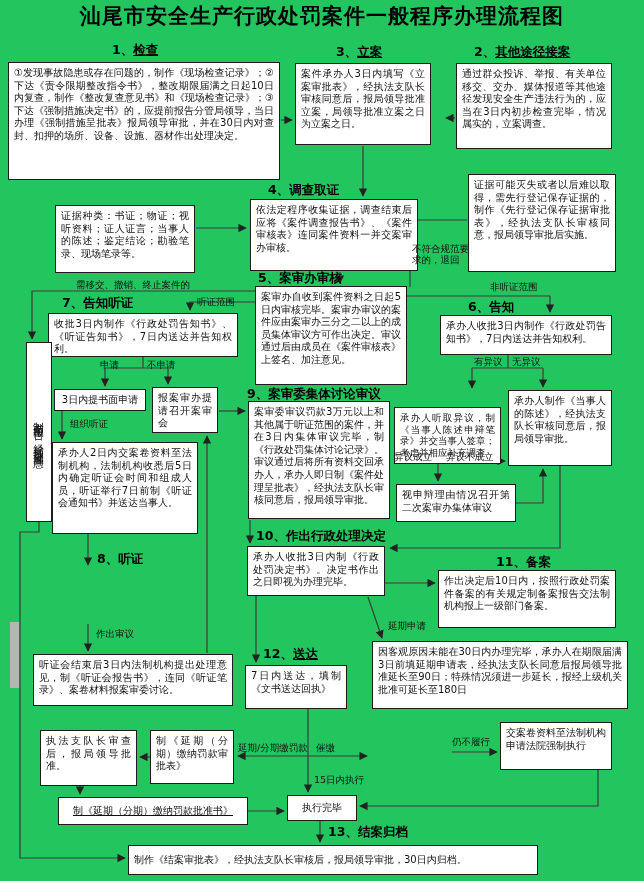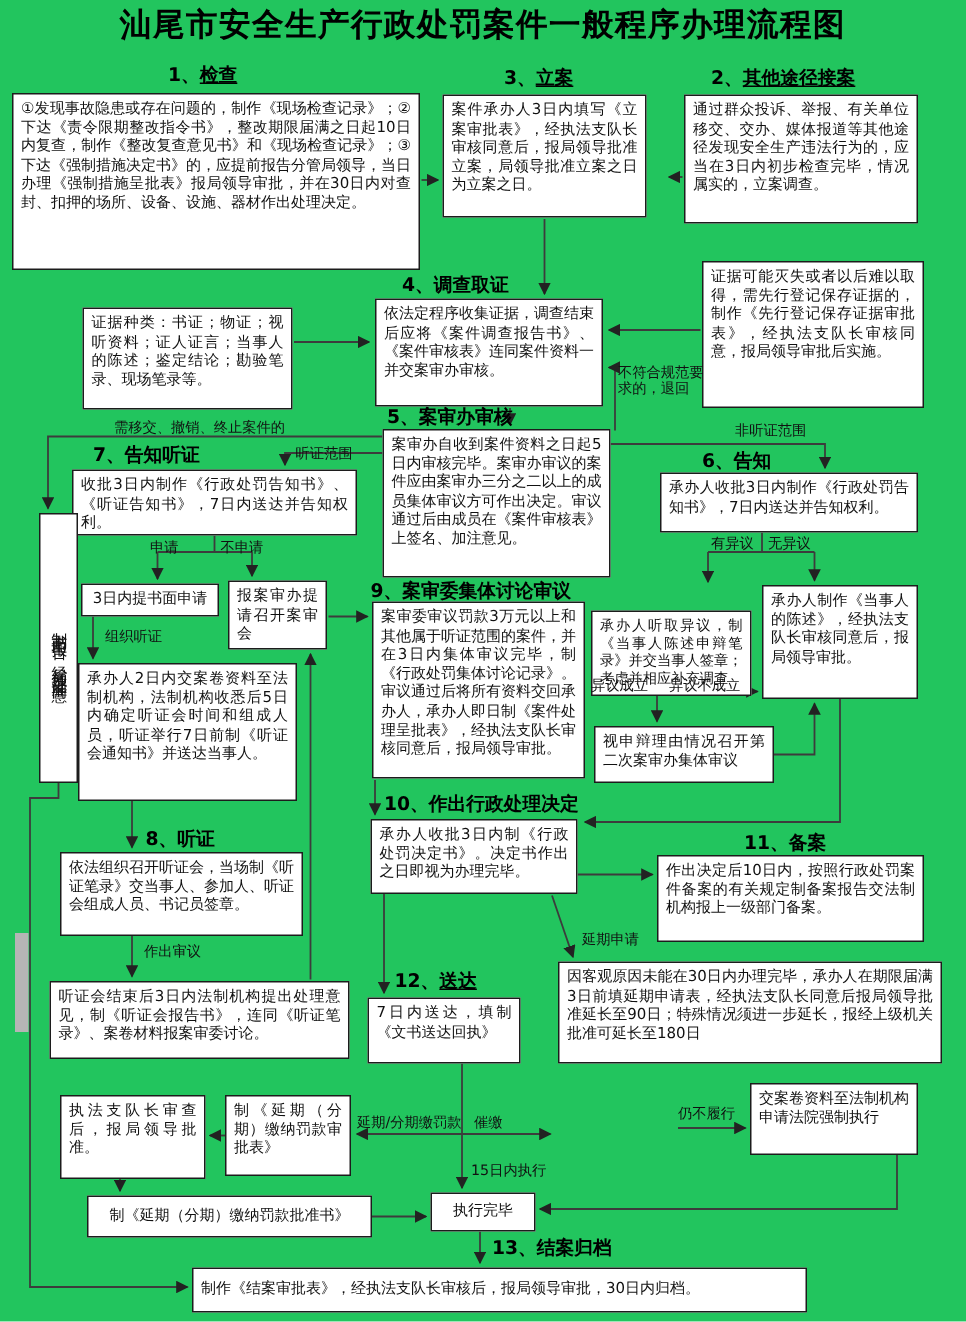--- a/index.html
+++ b/index.html
@@ -94,43 +94,42 @@
   <div class="hd" style="left:97px;top:551px;"><span>8、</span><span>听证</span></div>
   <div class="hd" style="left:256px;top:528px;"><span>10、</span><span>作出行政处理决定</span></div>
   <div class="hd" style="left:496px;top:554px;"><span>11、</span><span>备案</span></div>
   <div class="hd" style="left:263px;top:646px;"><span>12、</span><span class="u">送达</span></div>
   <div class="hd" style="left:328px;top:824px;"><span>13、</span><span>结案归档</span></div>
 
   <div class="bx" style="left:8px;top:62px;width:272px;height:118px;">①发现事故隐患或存在问题的，制作《现场检查记录》；②下达《责令限期整改指令书》，整改期限届满之日起10日内复查，制作《整改复查意见书》和《现场检查记录》；③下达《强制措施决定书》的，应提前报告分管局领导，当日办理《强制措施呈批表》报局领导审批，并在30日内对查封、扣押的场所、设备、设施、器材作出处理决定。</div>
   <div class="bx" style="left:295px;top:63px;width:136px;height:82px;">案件承办人3日内填写《立案审批表》，经执法支队长审核同意后，报局领导批准立案，局领导批准立案之日为立案之日。</div>
   <div class="bx" style="left:456px;top:63px;width:156px;height:86px;">通过群众投诉、举报、有关单位移交、交办、媒体报道等其他途径发现安全生产违法行为的，应当在3日内初步检查完毕，情况属实的，立案调查。</div>
   <div class="bx" style="left:55px;top:205px;width:140px;height:68px;">证据种类：书证；物证；视听资料；证人证言；当事人的陈述；鉴定结论；勘验笔录、现场笔录等。</div>
-  <div class="bx" style="left:250px;top:199px;width:152px;height:72px;">依法定程序收集证据，调查结束后应将《案件调查报告书》、《案件审核表》连同案件资料一并交案审办审核。</div>
+  <div class="bx" style="left:250px;top:199px;width:168px;height:72px;">依法定程序收集证据，调查结束后应将《案件调查报告书》、《案件审核表》连同案件资料一并交案审办审核。</div>
   <div class="bx" style="left:468px;top:174px;width:148px;height:98px;">证据可能灭失或者以后难以取得，需先行登记保存证据的，制作《先行登记保存证据审批表》，经执法支队长审核同意，报局领导审批后实施。</div>
   <div class="bx" style="left:255px;top:286px;width:152px;height:99px;">案审办自收到案件资料之日起5日内审核完毕。案审办审议的案件应由案审办三分之二以上的成员集体审议方可作出决定。审议通过后由成员在《案件审核表》上签名、加注意见。</div>
   <div class="bx" style="left:48px;top:313px;width:190px;height:44px;">收批3日内制作《行政处罚告知书》、《听证告知书》，7日内送达并告知权利。</div>
   <div class="bx" style="left:440px;top:315px;width:172px;height:40px;">承办人收批3日内制作《行政处罚告知书》，7日内送达并告知权利。</div>
   <div class="vbx" style="left:26px;top:342px;width:26px;height:180px;">制书面报告，经局领导批准同意</div>
   <div class="bx ctr" style="left:54px;top:389px;width:92px;height:22px;">3日内提书面申请</div>
   <div class="bx" style="left:152px;top:387px;width:66px;height:46px;font-family:Liberation Serif, serif;">报案审办提请召开案审会</div>
   <div class="bx" style="left:52px;top:442px;width:146px;height:92px;">承办人2日内交案卷资料至法制机构，法制机构收悉后5日内确定听证会时间和组成人员，听证举行7日前制《听证会通知书》并送达当事人。</div>
   <div class="bx" style="left:248px;top:401px;width:142px;height:118px;">案审委审议罚款3万元以上和其他属于听证范围的案件，并在3日内集体审议完毕，制《行政处罚集体讨论记录》。审议通过后将所有资料交回承办人，承办人即日制《案件处理呈批表》，经执法支队长审核同意后，报局领导审批。</div>
   <div class="bx sm" style="left:394px;top:391px;width:107px;height:57px;">承办人听取异议，制《当事人陈述申辩笔录》并交当事人签章；考虑并相应补充调查</div>
   <div class="bx" style="left:508px;top:390px;width:104px;height:76px;">承办人制作《当事人的陈述》，经执法支队长审核同意后，报局领导审批。</div>
   <div class="bx" style="left:396px;top:484px;width:120px;height:38px;">视申辩理由情况召开第二次案审办集体审议</div>
   <div class="bx" style="left:247px;top:546px;width:138px;height:50px;">承办人收批3日内制《行政处罚决定书》。决定书作出之日即视为办理完毕。</div>
   <div class="bx" style="left:438px;top:570px;width:178px;height:58px;">作出决定后10日内，按照行政处罚案件备案的有关规定制备案报告交法制机构报上一级部门备案。</div>
-  <div class="bx" style="left:40px;top:568px;width:162px;height:56px;">依法组织召开听证会，当场制《听证笔录》交当事人、参加人、听证会组成人员、书记员签章。</div>
   <div class="bx" style="left:33px;top:654px;width:200px;height:52px;">听证会结束后3日内法制机构提出处理意见，制《听证会报告书》，连同《听证笔录》、案卷材料报案审委讨论。</div>
   <div class="bx" style="left:372px;top:641px;width:256px;height:68px;">因客观原因未能在30日内办理完毕，承办人在期限届满3日前填延期申请表，经执法支队长同意后报局领导批准延长至90日；特殊情况须进一步延长，报经上级机关批准可延长至180日</div>
   <div class="bx" style="left:245px;top:665px;width:102px;height:44px;">7日内送达，填制《文书送达回执》</div>
   <div class="bx" style="left:40px;top:730px;width:97px;height:56px;">执法支队长审查后，报局领导批准。</div>
   <div class="bx" style="left:150px;top:730px;width:84px;height:54px;">制《延期（分期）缴纳罚款审批表》</div>
   <div class="bx" style="left:500px;top:722px;width:112px;height:48px;">交案卷资料至法制机构申请法院强制执行</div>
-  <div class="bx ctr" style="left:58px;top:797px;width:190px;height:28px;">制《延期（分期）缴纳罚款批准书》</div>
+  <div class="bx ctr" style="left:58px;top:797px;width:190px;height:28px;text-decoration:underline;">制《延期（分期）缴纳罚款批准书》</div>
   <div class="bx ctr" style="left:287px;top:795px;width:70px;height:26px;">执行完毕</div>
   <div class="bx vctr" style="left:128px;top:845px;width:410px;height:30px;">制作《结案审批表》，经执法支队长审核后，报局领导审批，30日内归档。</div>
 
   <div class="lab wrap" style="left:412px;top:243px;width:62px;">不符合规范要求的，退回</div>
   <div class="lab" style="left:76px;top:279px;">需移交、撤销、终止案件的</div>
   <div class="lab" style="left:197px;top:296px;">听证范围</div>
   <div class="lab" style="left:490px;top:281px;">非听证范围</div>
   <div class="lab" style="left:100px;top:359px;">申请</div>
   <div class="lab" style="left:147px;top:359px;">不申请</div>
   <div class="lab" style="left:474px;top:356px;">有异议</div>

